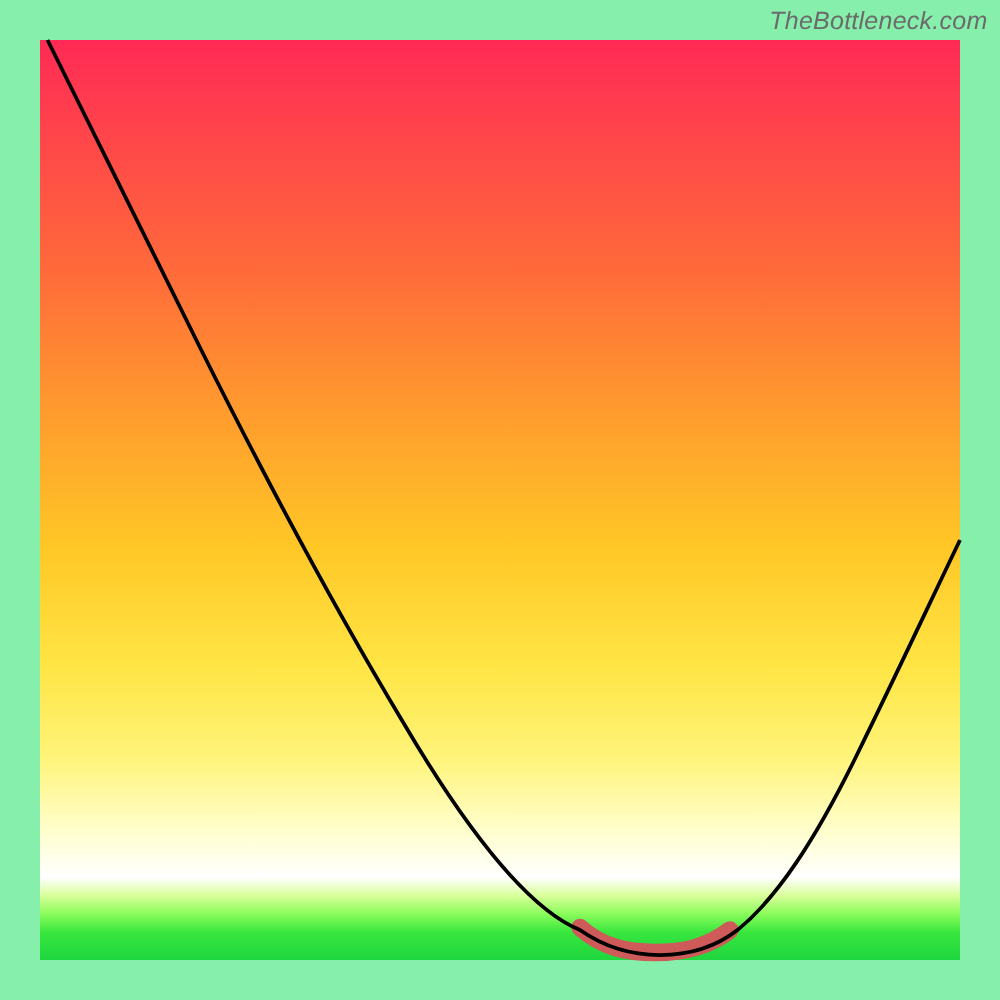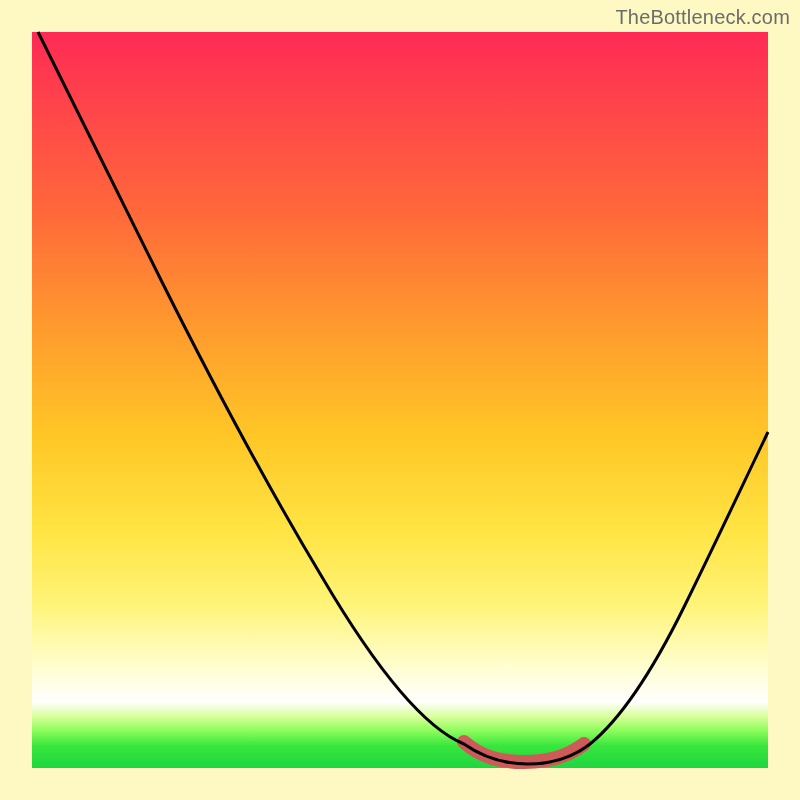--- a/index.html
+++ b/index.html
@@ -8,21 +8,22 @@
     width: 800px;
     height: 800px;
     background: #000;
     overflow: hidden;
     font-family: Arial, Helvetica, sans-serif;
   }
   .canvas {
     position: relative;
     width: 800px;
     height: 800px;
-    background: #fef9c3;
+    background: #86efac;
+    font-style: italic;
   }
   .plot-area {
     position: absolute;
     left: 32px;
     top: 32px;
     width: 736px;
     height: 736px;
     
     background: linear-gradient(
       to bottom,

